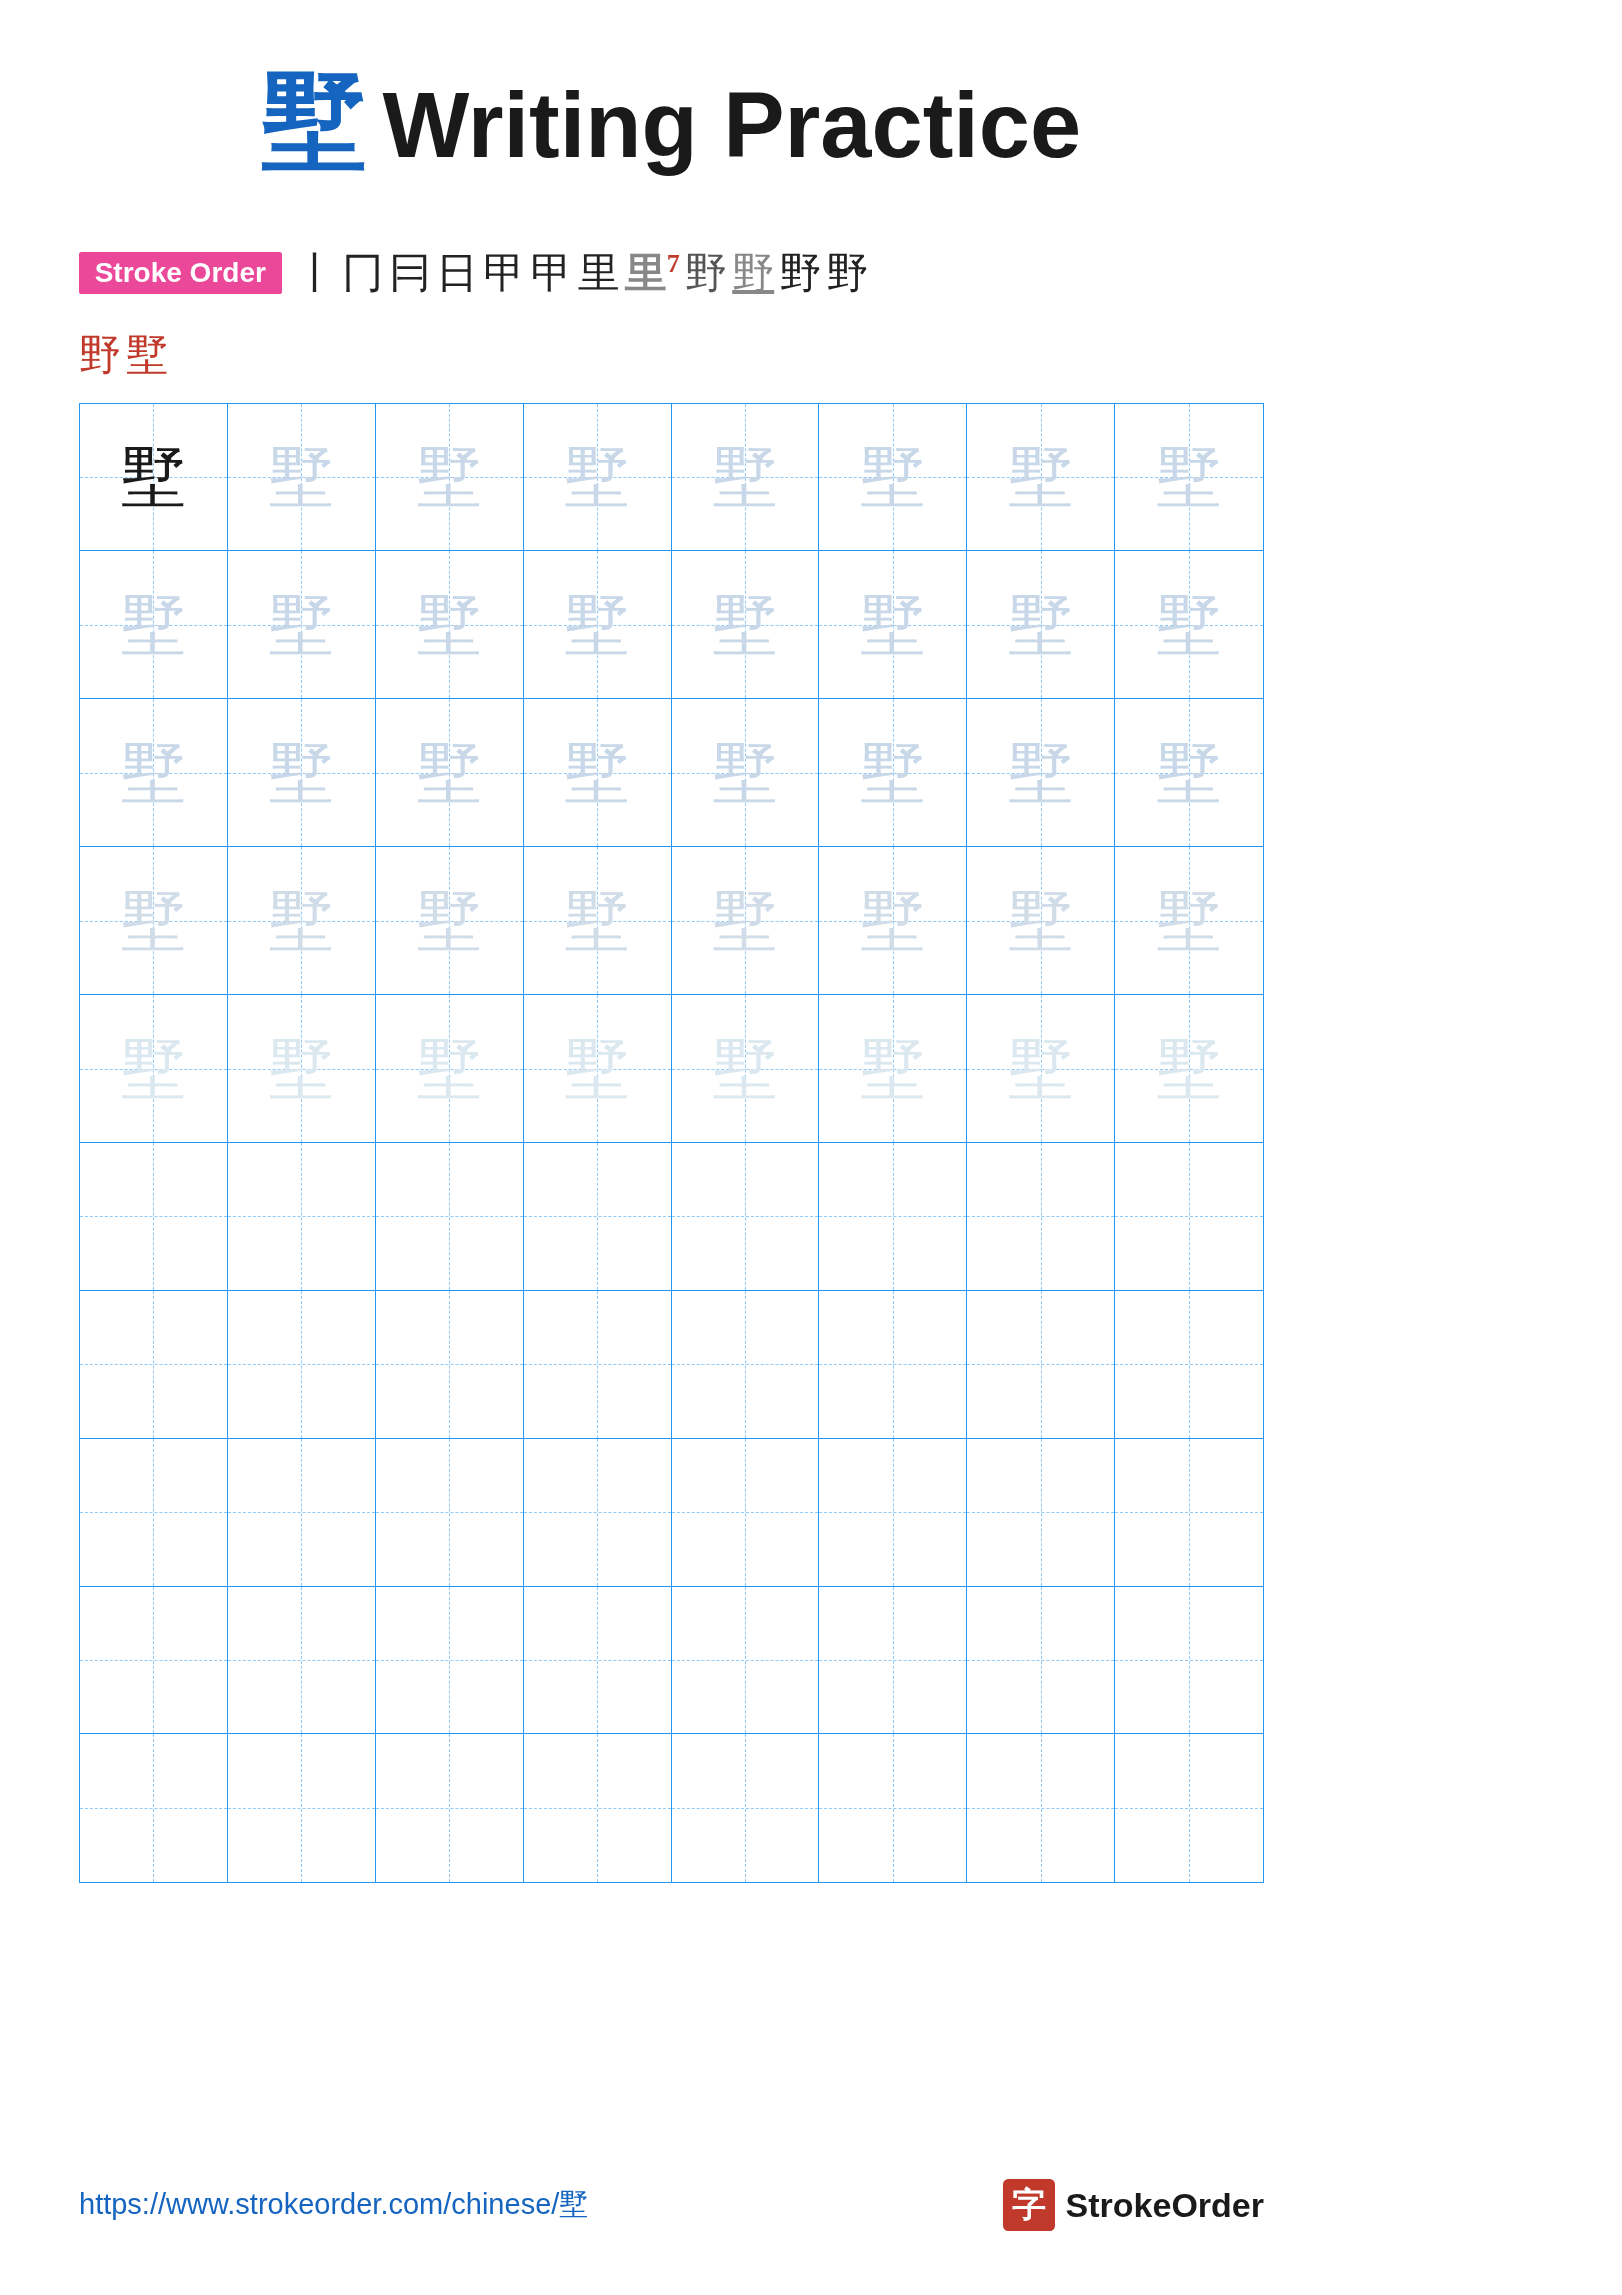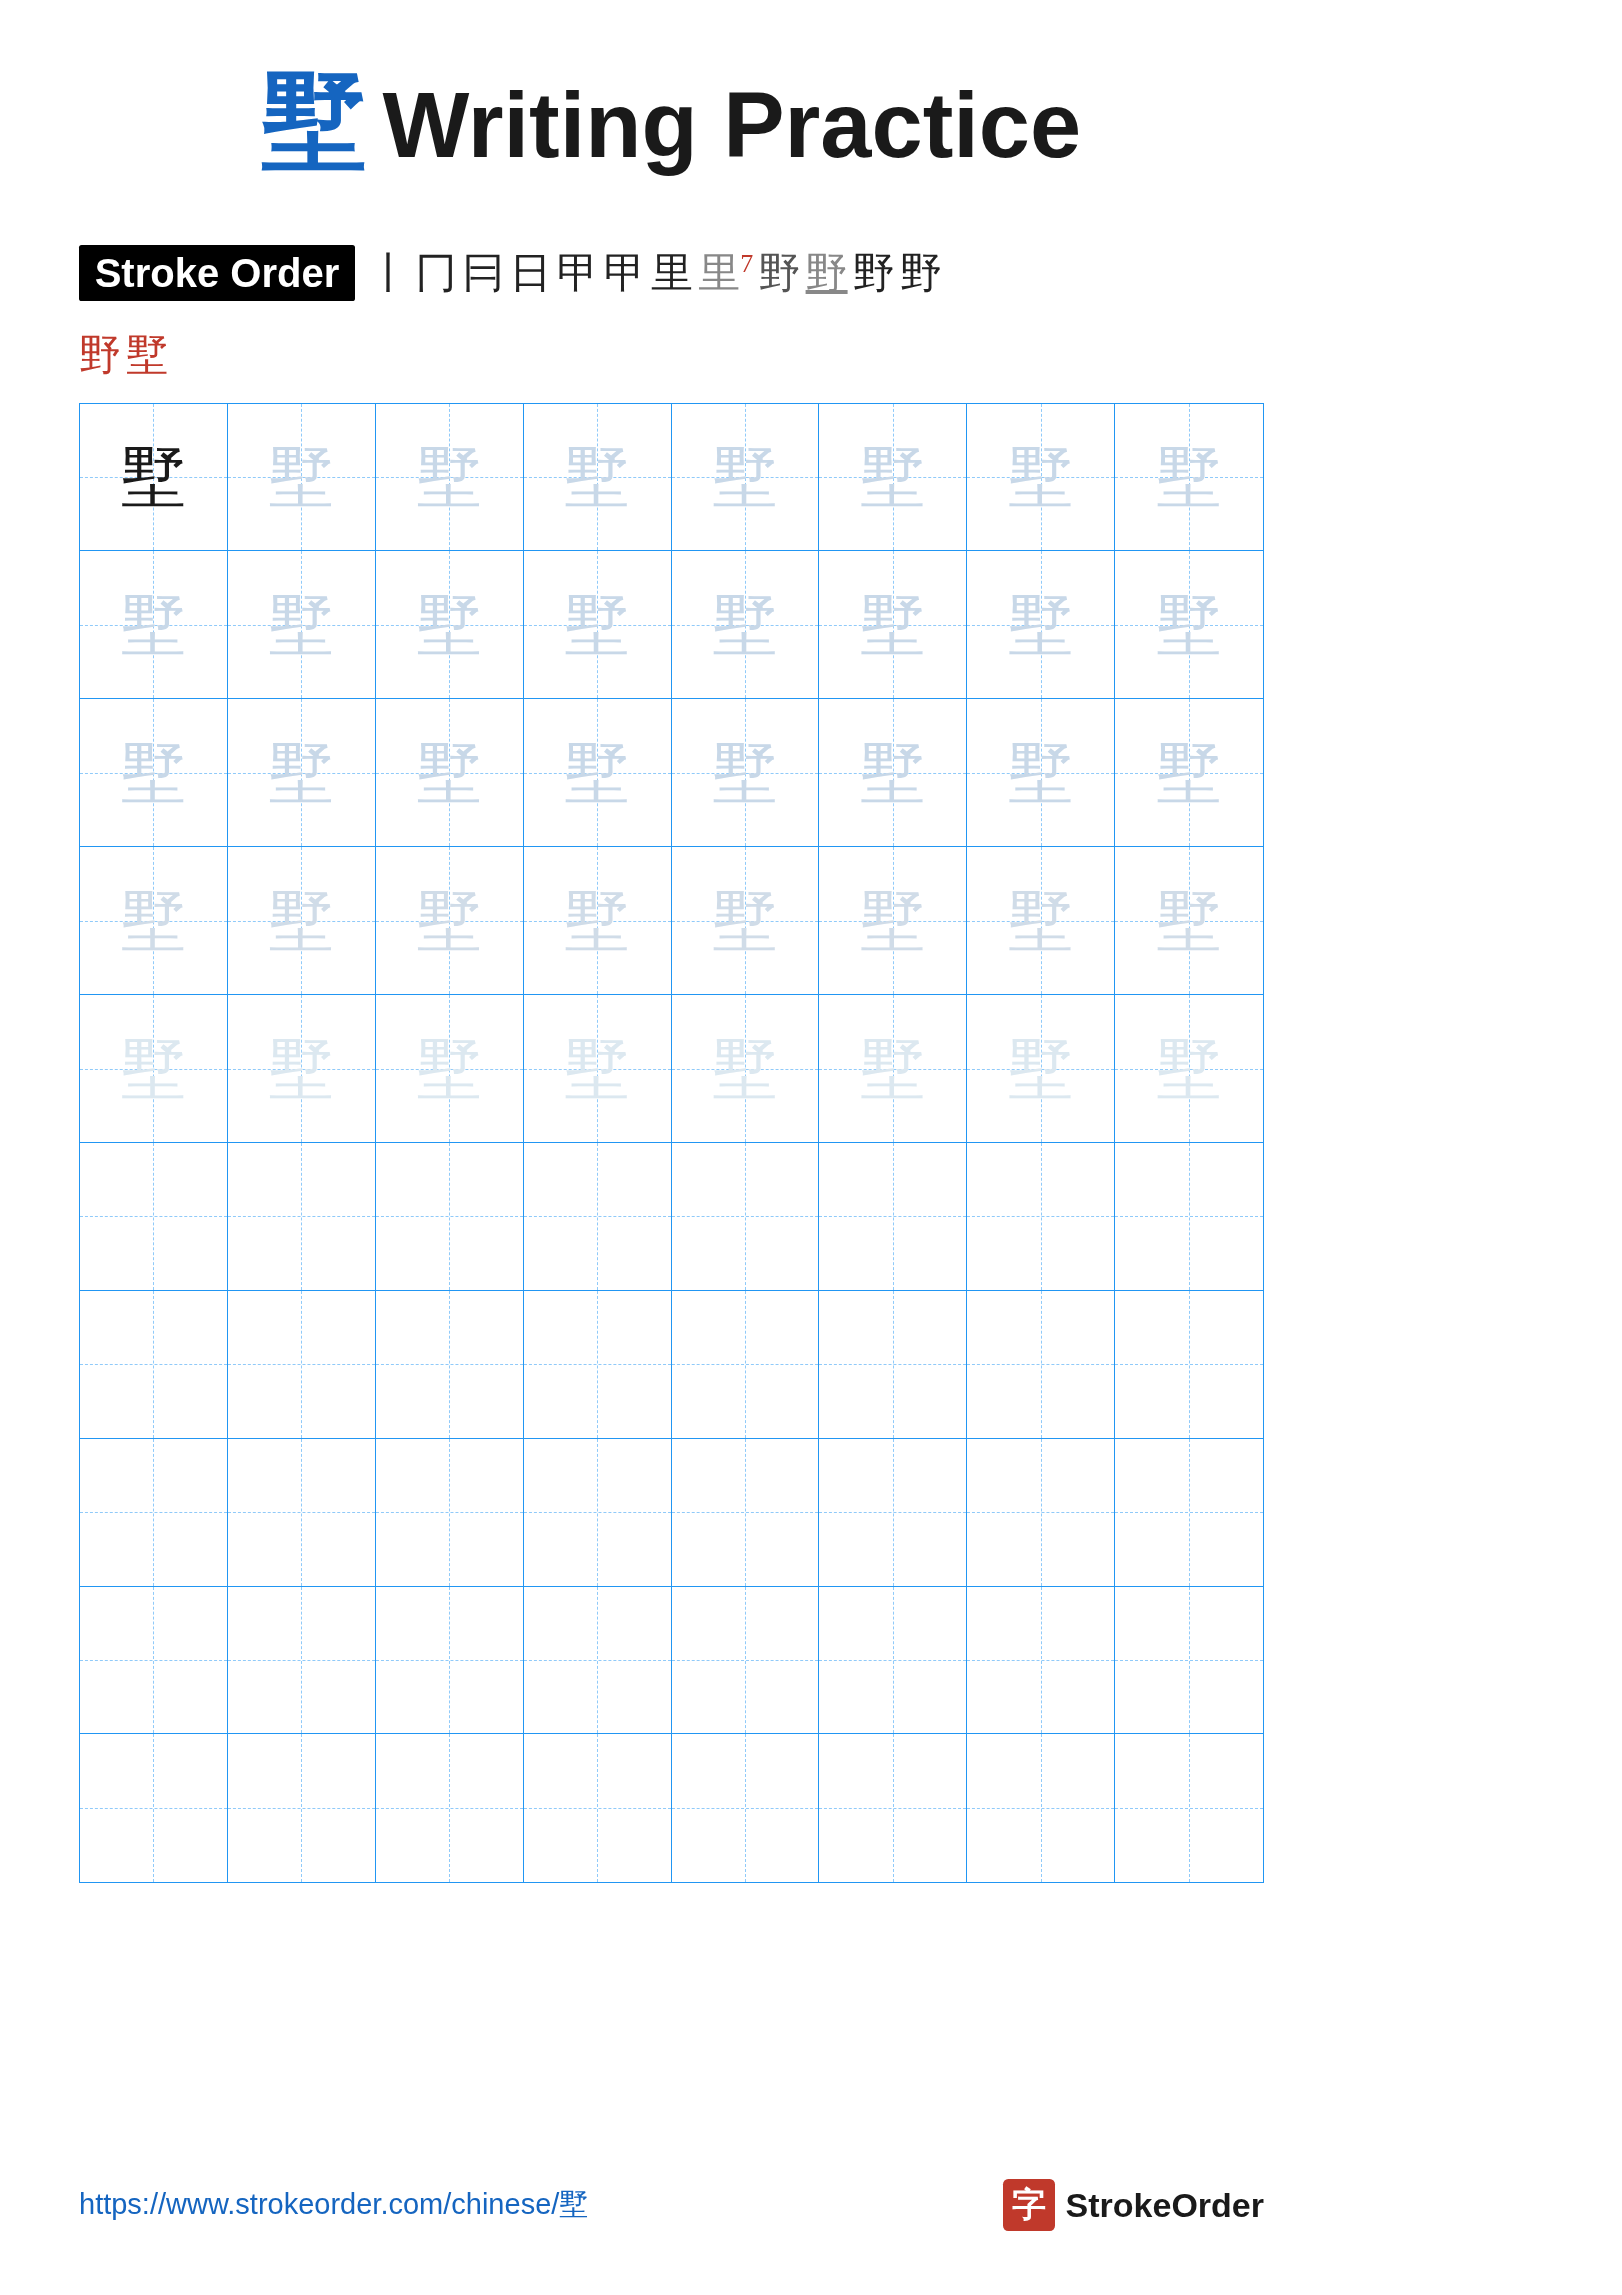--- a/index.html
+++ b/index.html
@@ -44,23 +44,23 @@
     
     .stroke-order-section {
       display: flex;
       flex-wrap: wrap;
       align-items: center;
       margin-bottom: 26px;
       gap: 6.5px;
     }
 
     .stroke-order-badge {
-      background: #000000;
+      background: #ec4899;
       color: #fff;
-      font-size: 40px;
+      font-size: 28px;
       font-family: sans-serif;
       font-weight: bold;
       padding: 5.2px 15.7px;
       border-radius: 2.6px;
       white-space: nowrap;
     }
 
     .stroke-chars {
       display: flex;
       flex-wrap: wrap;
@@ -208,21 +208,21 @@
   <div class="stroke-order-section">
     <span class="stroke-order-badge">Stroke Order</span>
     <div class="stroke-chars">
       <span class="stroke-char">丨</span>
       <span class="stroke-char">冂</span>
       <span class="stroke-char">冃</span>
       <span class="stroke-char">日</span>
       <span class="stroke-char">甲</span>
       <span class="stroke-char">甲</span>
       <span class="stroke-char">里</span>
-      <span class="stroke-char" style="color:#888;">里<span style="color:#c0392b;font-size:26px;vertical-align:super;">7</span></span>
+      <span class="stroke-char" style="color:#888;font-weight:bold;">里<span style="color:#c0392b;font-size:26px;vertical-align:super;">7</span></span>
       <span class="stroke-char" style="color:#555;">野</span>
       <span class="stroke-char" style="color:#888; text-decoration: underline;">野</span>
       <span class="stroke-char">野</span>
       <span class="stroke-char">野</span>
     </div>
   </div>
   <div class="stroke-chars-line2">
     <span class="stroke-char">野</span>
     <span class="stroke-char">墅</span>
   </div>

